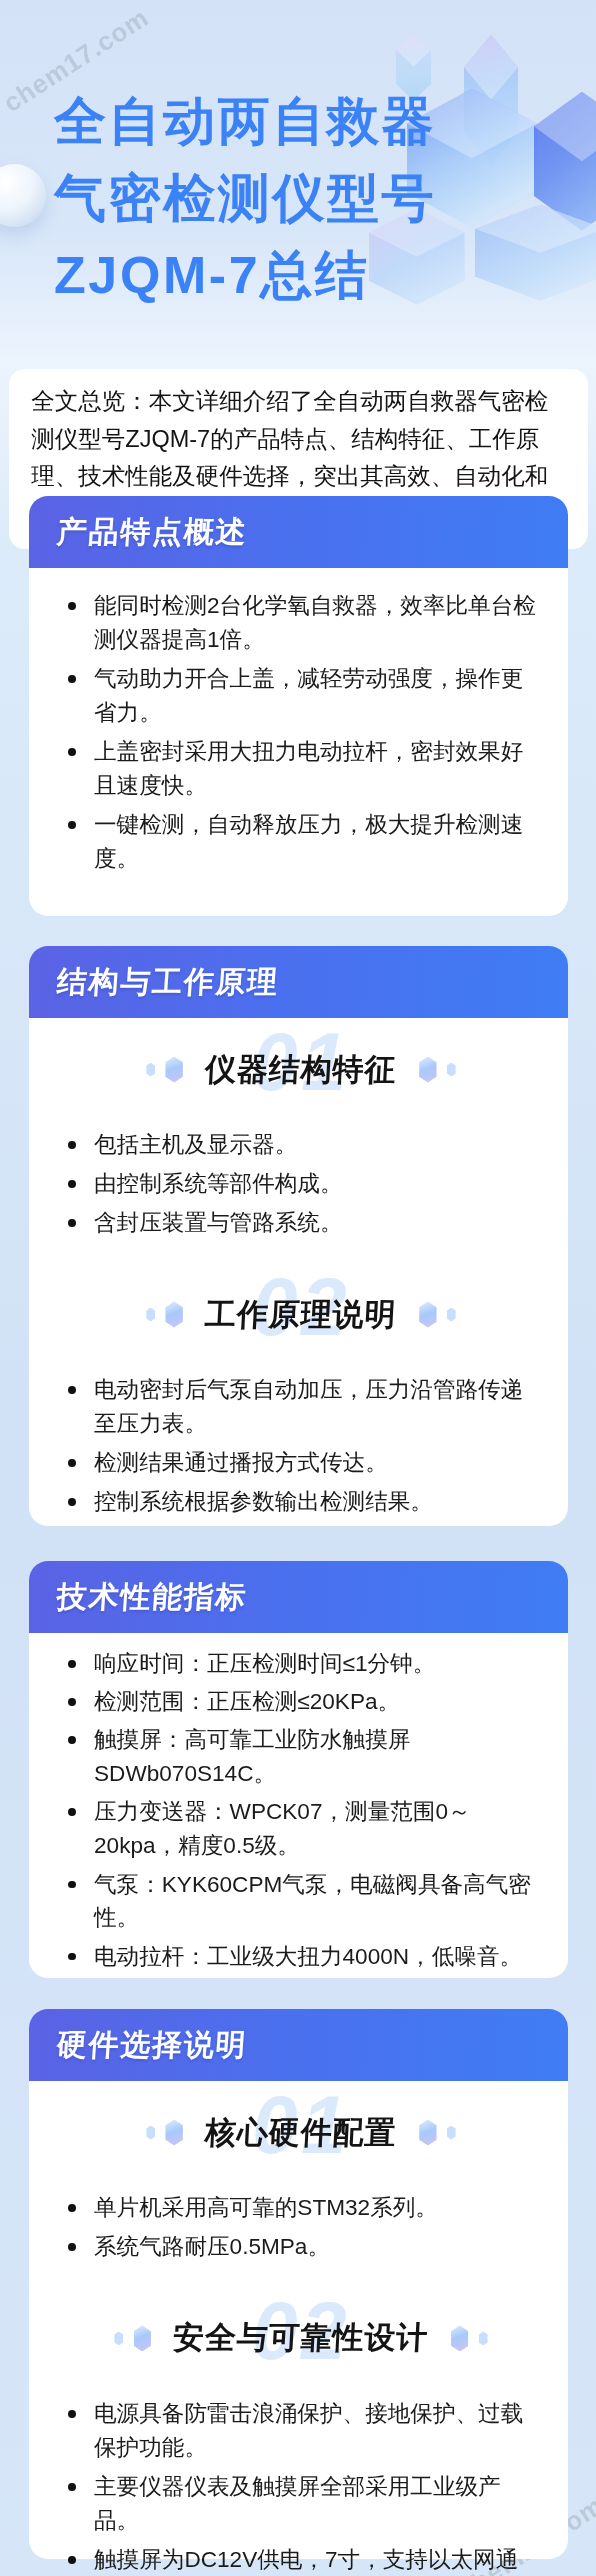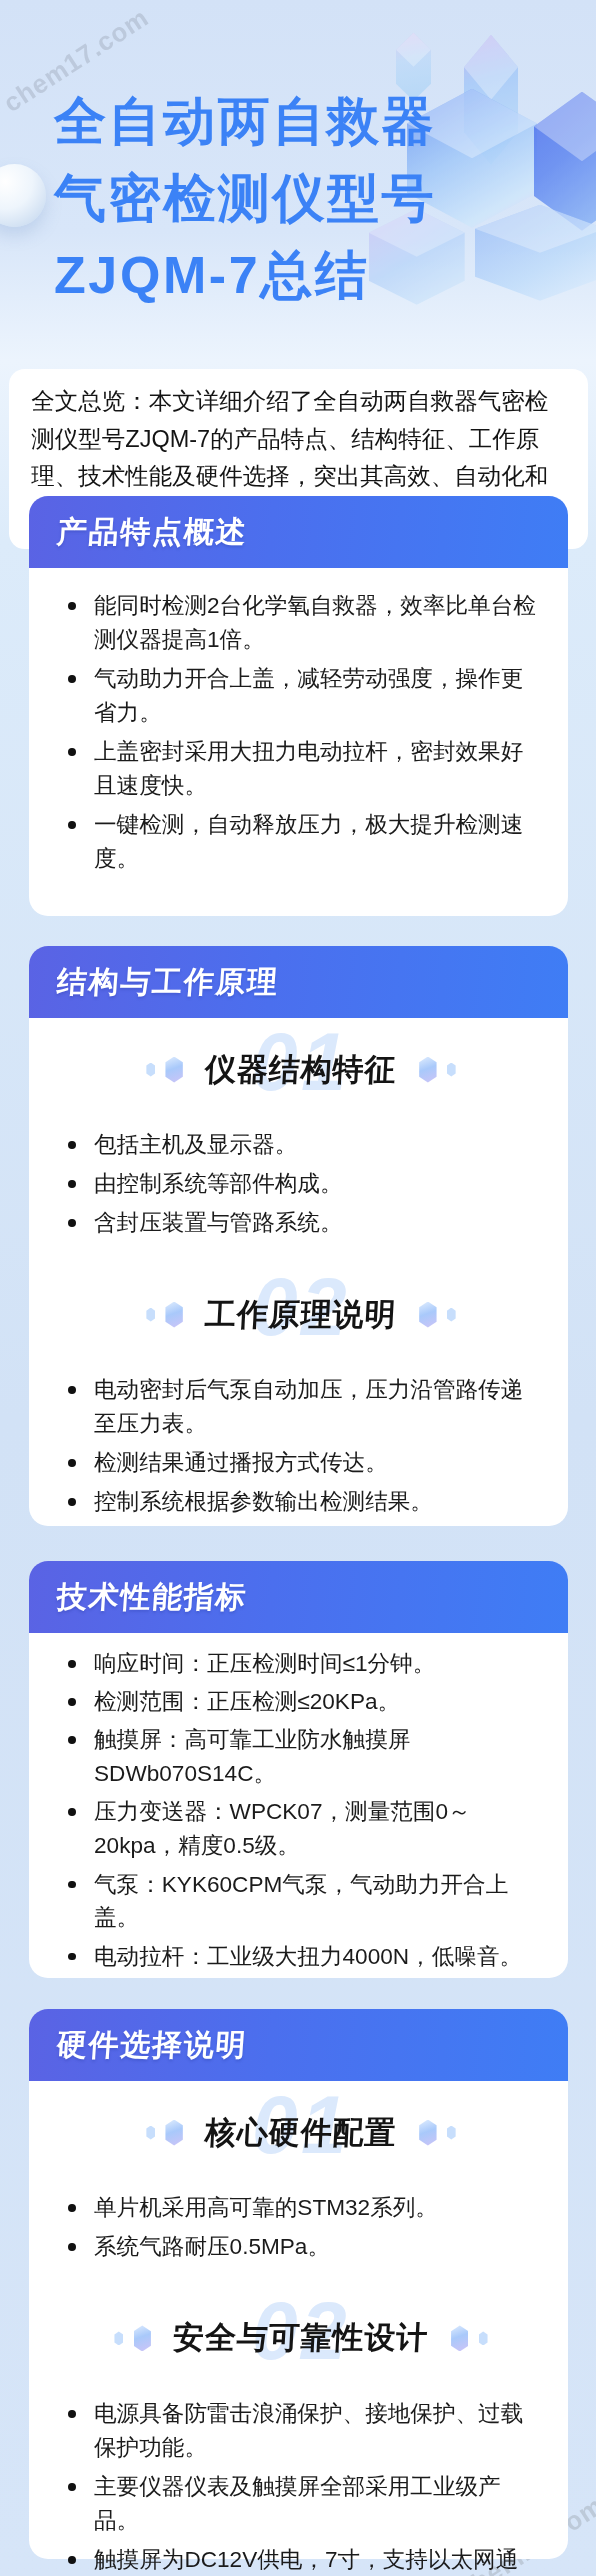--- a/index.html
+++ b/index.html
@@ -191,21 +191,21 @@
 <div class="card card-3">
   <div class="card-header">
     <span class="hdr-text">技术性能指标</span>
   </div>
   <div class="card-body">
     <ul class="bullets">
         <li>响应时间：正压检测时间≤1分钟。</li>
         <li>检测范围：正压检测≤20KPa。</li>
         <li>触摸屏：高可靠工业防水触摸屏SDWb070S14C。</li>
         <li>压力变送器：WPCK07，测量范围0～20kpa，精度0.5级。</li>
-        <li>气泵：KYK60CPM气泵，气动助力开合上盖。</li>
+        <li>气泵：KYK60CPM气泵，电磁阀具备高气密性。</li>
         <li>电动拉杆：工业级大扭力4000N，低噪音。</li>
       </ul>
   </div>
 </div>
 
 <div class="card card-4">
   <div class="card-header">
     <span class="hdr-text">硬件选择说明</span>
   </div>
   <div class="card-body">

